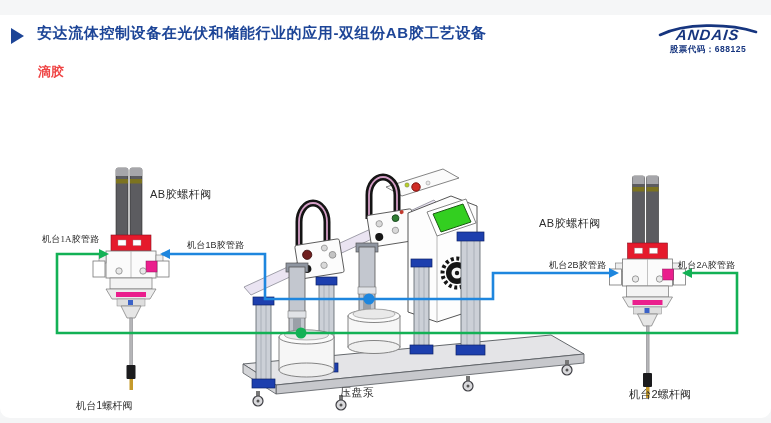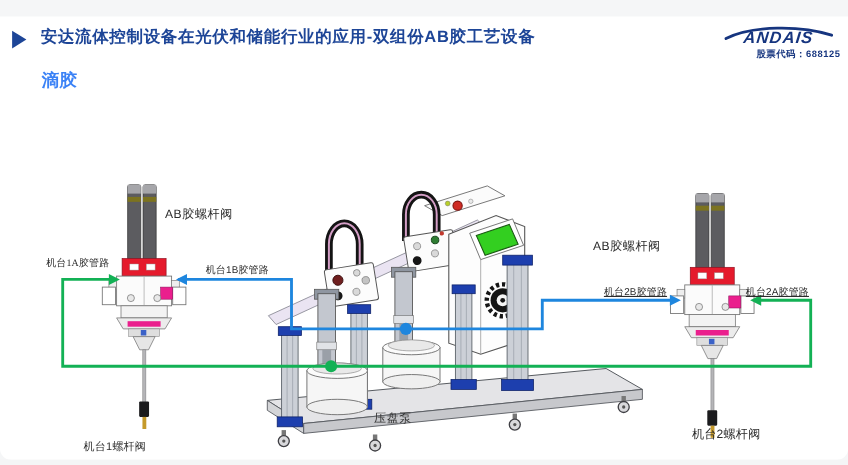--- a/index.html
+++ b/index.html
@@ -26,37 +26,37 @@
     white-space:nowrap;
   }
   .logo{
     position:absolute;left:652px;top:8px;width:112px;text-align:center;color:#16357f;
   }
   .logo .swoosh{display:block;margin:0 auto -11px auto;}
   .logo .brand{
     font-size:15px;font-weight:800;font-style:italic;letter-spacing:1px;
     display:inline-block;transform:skewX(-6deg);
   }
-  .logo .stock{font-size:8.5px;font-weight:bold;letter-spacing:0.5px;margin-top:0px;text-align:right;}
+  .logo .stock{font-size:8.5px;font-weight:bold;letter-spacing:0.5px;margin-top:0px;}
   .section-label{
     position:absolute;left:38px;top:48px;
-    font-size:16px;font-weight:bold;color:#3b82f6;
+    font-size:13px;font-weight:bold;color:#ef4444;
   }
   
   .lbl{position:absolute;color:#2b2b2b;white-space:nowrap;}
   .lbl-md{font-size:11px;letter-spacing:0.5px;}
   .lbl-sm{font-size:9px;letter-spacing:0.2px;}
   #lbl-ab-left  {left:150px;top:172px;}
   #lbl-1a       {left:42px; top:218px;font-family:Liberation Serif, serif;}
   #lbl-1b       {left:187px;top:224px;}
   #lbl-valve1   {left:76px; top:384px;font-size:10px;}
-  #lbl-pump     {left:340px;top:358px;color:#333;}
+  #lbl-pump     {left:340px;top:370px;color:#333;}
   #lbl-ab-right {left:539px;top:201px;}
-  #lbl-2b       {left:549px;top:244px;text-decoration:underline;}
-  #lbl-2a       {left:678px;top:244px;text-decoration:underline;}
+  #lbl-2b       {left:549px;top:244px;}
+  #lbl-2a       {left:678px;top:244px;}
   #lbl-valve2   {left:629px;top:372px;font-size:11px;}
   svg.diagram{position:absolute;left:0;top:0;}
   
   .below-slide{position:absolute;left:0;top:403px;width:771px;height:20px;background:#f4f5f6;}
   .edge-bar{
     position:absolute;left:43px;right:0;top:13px;height:7px;
     background:#e2e3e6;border-top:1px solid #d6d7da;border-radius:7px 7px 0 0;
   }
 </style>
 </head>

